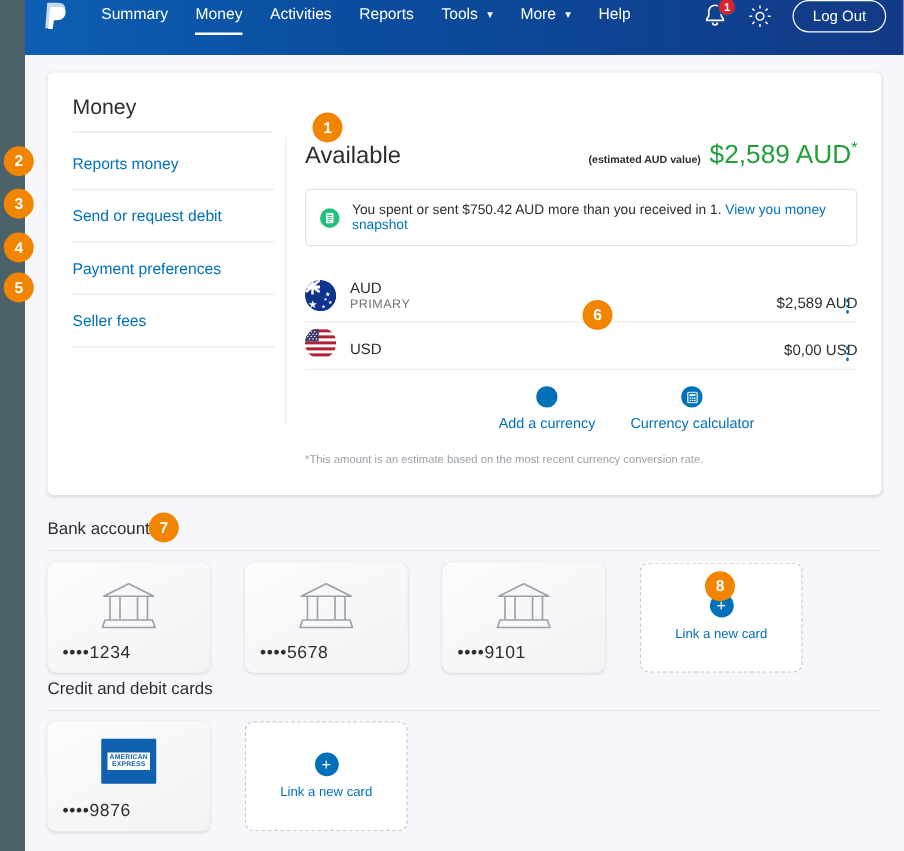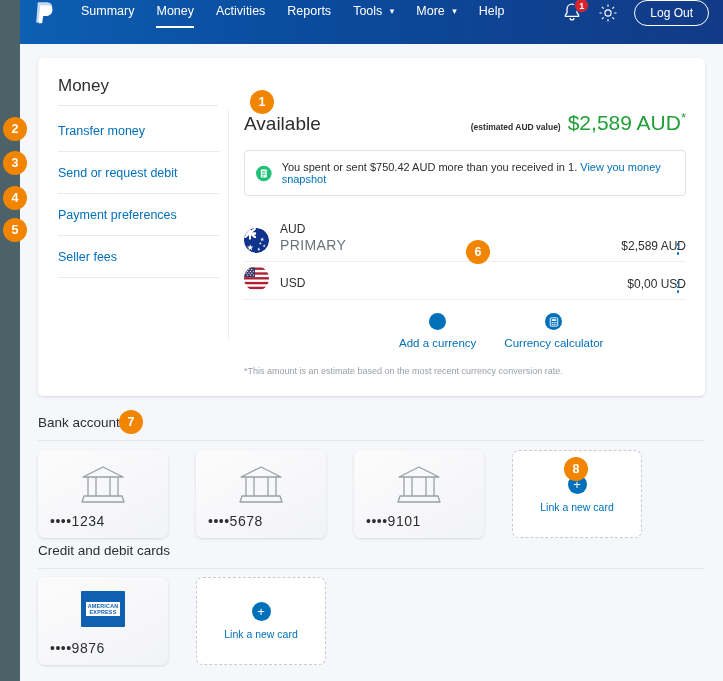--- a/index.html
+++ b/index.html
@@ -142,21 +142,21 @@
   .cur-list { margin-top: 22px; }
   .cur-row {
     position: relative;
     border-bottom: 1px solid #eceef0;
     padding: 4px 0 8px 0;
     display: flex; align-items: flex-end;
   }
   .flag { width: 25px; height: 25px; border-radius: 50%; overflow: hidden; flex-shrink: 0; }
   .cur-names { margin-left: 11px; flex: 1; }
   .cur-code { font-size: 12px; color: #2c2e2f; line-height: 15px; }
-  .cur-sub { font-size: 14px; color: #6c7378; letter-spacing: 0.4px; }
+  .cur-sub { font-size: 10px; color: #6c7378; letter-spacing: 0.4px; }
   .cur-amount { font-size: 12px; color: #2c2e2f; padding-top: 1px; }
   .kebab {
     position: absolute; right: 2px; bottom: 5px;
     width: 12px; height: 14px;
     display: flex; flex-direction: column; align-items: center; justify-content: center; gap: 2px;
     cursor: pointer;
   }
   .kebab i { width: 2.5px; height: 2.5px; border-radius: 50%; background: #0070ba; display: block; }
 
   .cur-actions {
@@ -308,21 +308,21 @@
       <button class="logout-btn">Log Out</button>
     </div>
   </div>
 
   <div class="money-card">
 
     <div class="money-title">Money</div>
     <div class="title-divider"></div>
 
     <div class="side-links">
-      <a class="side-link">Transfer money</a>
+      <a class="side-link">Reports money</a>
       <a class="side-link">Send or request debit</a>
       <a class="side-link">Payment preferences</a>
       <a class="side-link">Seller fees</a>
     </div>
 
     <div class="vdivider"></div>
 
     <div class="content">
 
       <div class="avail-row">

